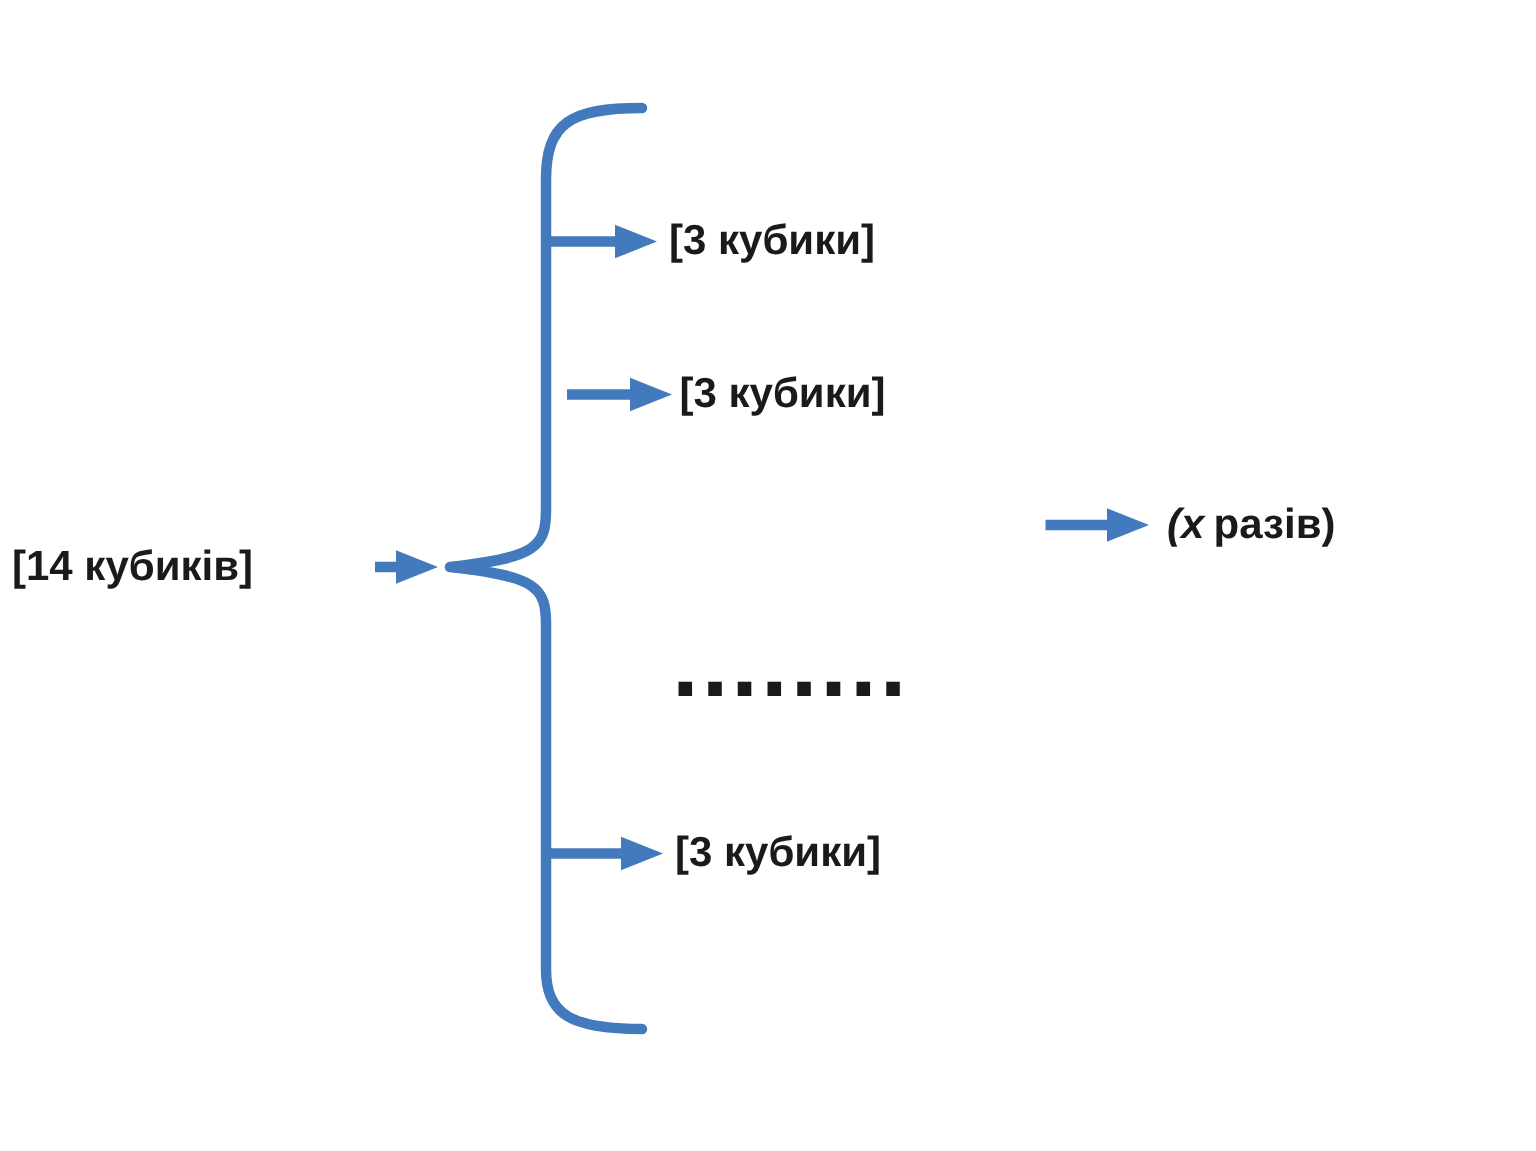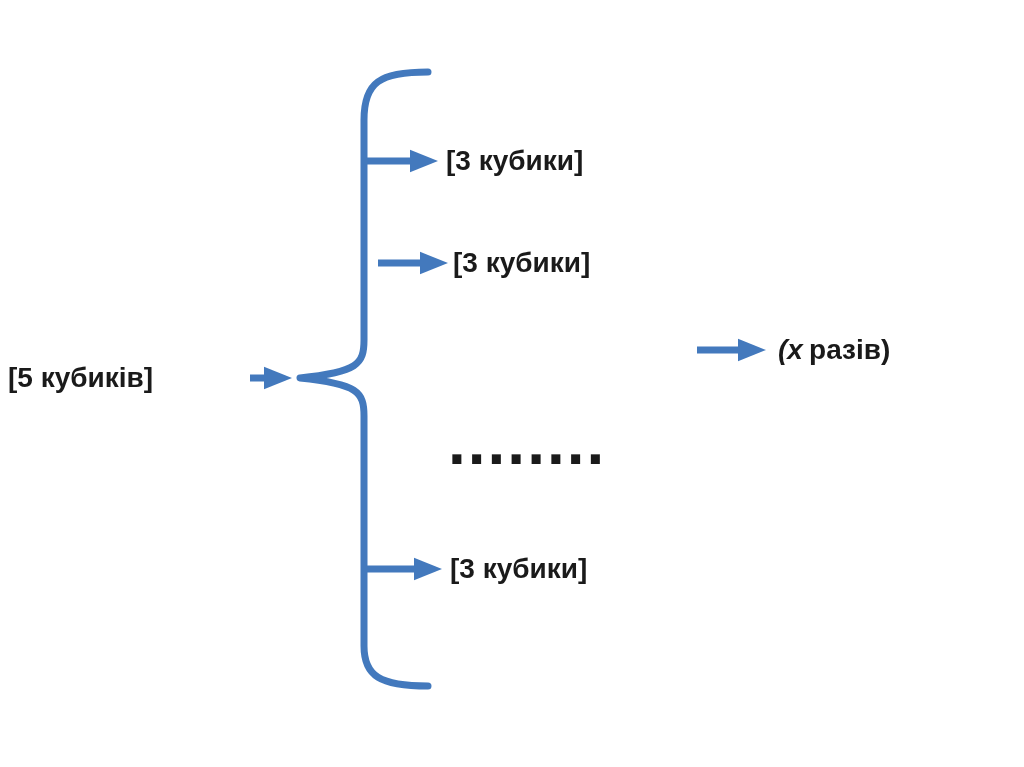--- a/index.html
+++ b/index.html
@@ -72,21 +72,21 @@
 
     <line x1="250" y1="378" x2="264" y2="378" style="stroke: var(--accent);" stroke-width="7" marker-end="url(#ah)"></line>
 
     <line x1="366" y1="161" x2="410" y2="161" style="stroke: var(--accent);" stroke-width="7" marker-end="url(#ah)"></line>
     <line x1="378" y1="263" x2="420" y2="263" style="stroke: var(--accent);" stroke-width="7" marker-end="url(#ah)"></line>
     <line x1="366" y1="569" x2="414" y2="569" style="stroke: var(--accent);" stroke-width="7" marker-end="url(#ah)"></line>
 
     <line x1="697" y1="350" x2="738" y2="350" style="stroke: var(--accent);" stroke-width="7" marker-end="url(#ah)"></line>
   </svg>
 
-  <div class="label" style="left: 8px; top: 378px;">[5 кубиків]</div>
+  <div class="label" style="left: 8px; top: 378px;">[14 кубиків]</div>
 
   <div class="label" style="left: 446px; top: 161px;">[3 кубики]</div>
 
   <div class="label" style="left: 453px; top: 263px;">[3 кубики]</div>
 
   <div class="label dots" style="left: 448px; top: 410px;">........</div>
 
   <div class="label" style="left: 450px; top: 569px;">[3 кубики]</div>
 
   <div class="label times" style="left: 778px; top: 350px;">

